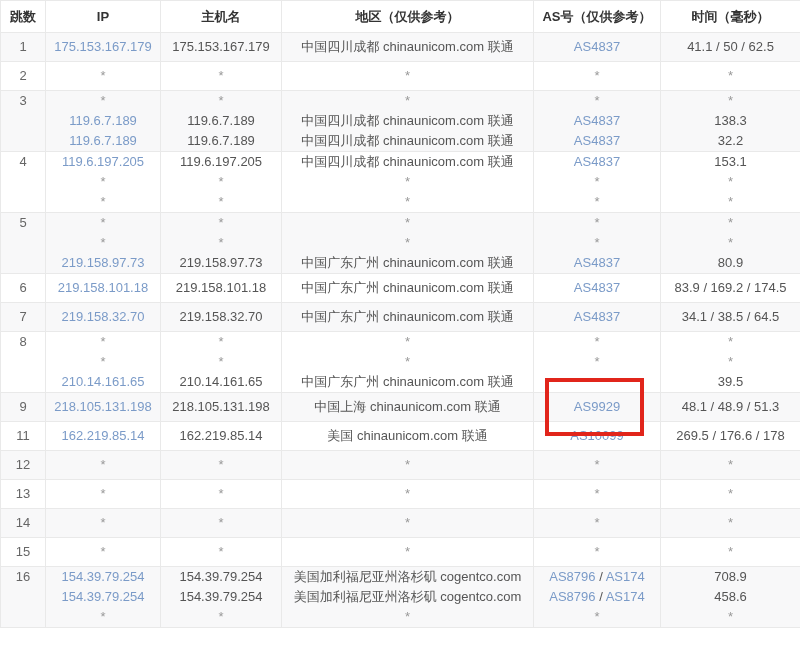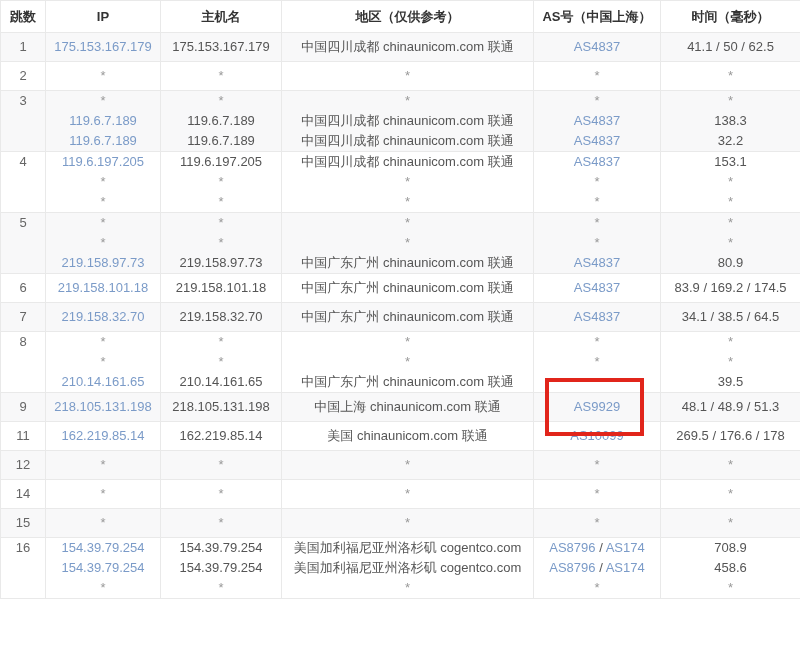--- a/index.html
+++ b/index.html
@@ -53,21 +53,21 @@
       <col style="width:252px">
         <col style="width:127px">
         <col style="width:140px">
     </colgroup>
     <thead>
       <tr>
         <th>跳数</th>
         <th>IP</th>
         <th>主机名</th>
         <th>地区（仅供参考）</th>
-        <th>AS号（中国上海）</th>
+        <th>AS号（仅供参考）</th>
         <th>时间（毫秒）</th>
       </tr>
     </thead>
     <tbody>
         <tr>
           <td class="c-hop">
             <div class="line">1</div>
           </td>
           <td class="c-ip">
             <div class="line"><a class="link">175.153.167.179</a></div>
@@ -301,20 +301,40 @@
           <td class="c-asn">
             <div class="line"><a class="link">AS10099</a></div>
           </td>
           <td class="c-time">
             <div class="line">269.5 / 176.6 / 178</div>
           </td>
         </tr>
         <tr>
           <td class="c-hop">
             <div class="line">12</div>
+          </td>
+          <td class="c-ip">
+            <div class="line"><span class="star">*</span></div>
+          </td>
+          <td class="c-host">
+            <div class="line"><span class="star">*</span></div>
+          </td>
+          <td class="c-region">
+            <div class="line"><span class="star">*</span></div>
+          </td>
+          <td class="c-asn">
+            <div class="line"><span class="star">*</span></div>
+          </td>
+          <td class="c-time">
+            <div class="line"><span class="star">*</span></div>
+          </td>
+        </tr>
+        <tr>
+          <td class="c-hop">
+            <div class="line">13</div>
           </td>
           <td class="c-ip">
             <div class="line"><span class="star">*</span></div>
           </td>
           <td class="c-host">
             <div class="line"><span class="star">*</span></div>
           </td>
           <td class="c-region">
             <div class="line"><span class="star">*</span></div>
           </td>

